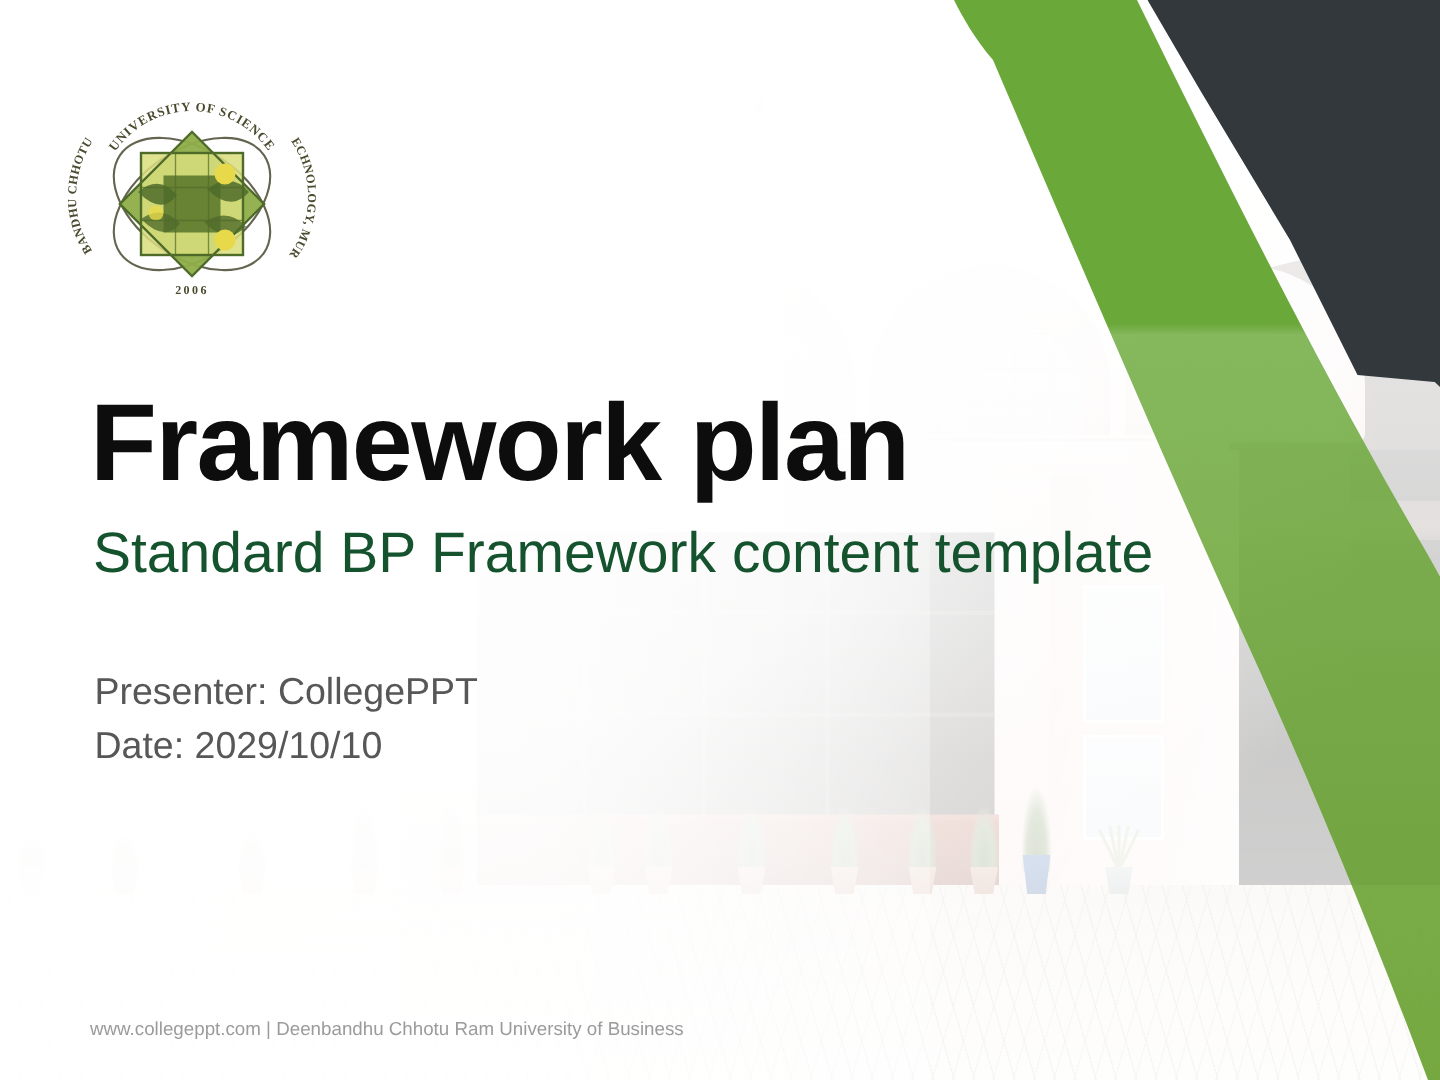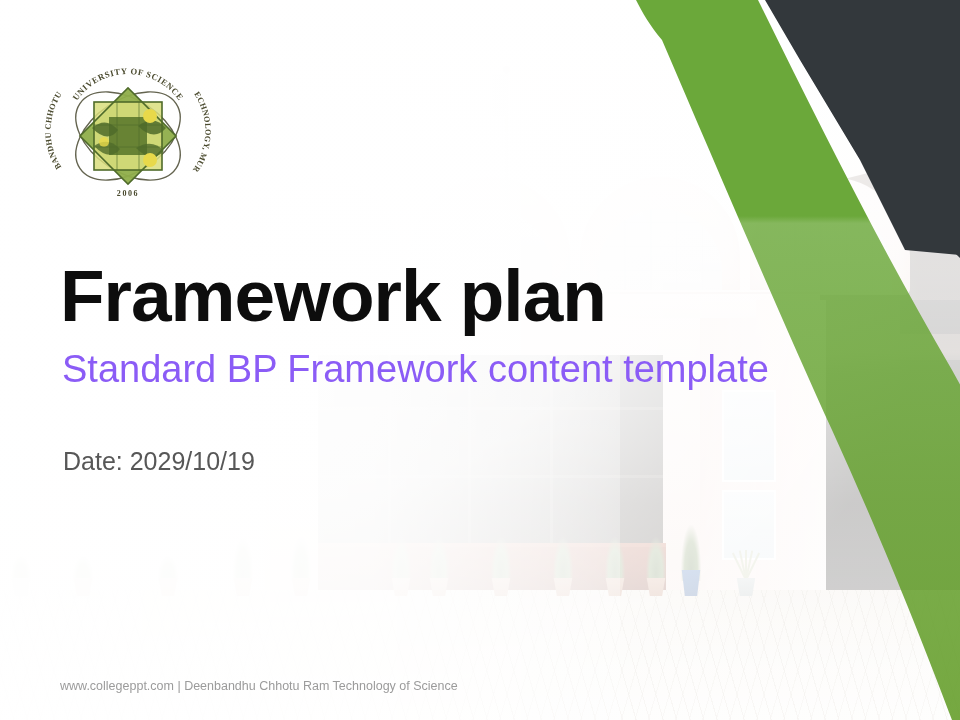--- a/index.html
+++ b/index.html
@@ -282,21 +282,21 @@
     color: #0d0d0d;
     letter-spacing: -1px;
     line-height: 1;
     white-space: nowrap;
   }
   .subtitle {
     position: absolute;
     left: 62px; top: 350px;
     font-size: 38px;
     font-weight: normal;
-    color: #8b5cf6;
+    color: #14532d;
     line-height: 1;
     white-space: nowrap;
   }
   .meta {
     position: absolute;
     left: 63px; top: 443px;
     font-size: 25px;
     color: #575757;
     line-height: 36px;
     white-space: nowrap;
@@ -515,20 +515,21 @@
         <textPath href="#arcRight" startOffset="50%" text-anchor="middle">AND TECHNOLOGY, MURTHAL</textPath>
       </text>
       <text x="84" y="144" font-family="Liberation Serif, serif" font-size="8" font-weight="bold" fill="#4a4a2e" text-anchor="middle" letter-spacing="1.6">2006</text>
     </svg>
   </div>
 
   <div class="title">Framework plan</div>
   <div class="subtitle">Standard BP Framework content template</div>
 
   <div class="meta">
-    <div>Date: 2029/10/19</div>
+    <div>Presenter: CollegePPT</div>
+    <div>Date: 2029/10/10</div>
   </div>
 
   <div class="footer">
-    <div>www.collegeppt.com | Deenbandhu Chhotu Ram Technology of Science</div>
+    <div>www.collegeppt.com | Deenbandhu Chhotu Ram University of Business</div>
   </div>
 
 </div>
 
 </body></html>

